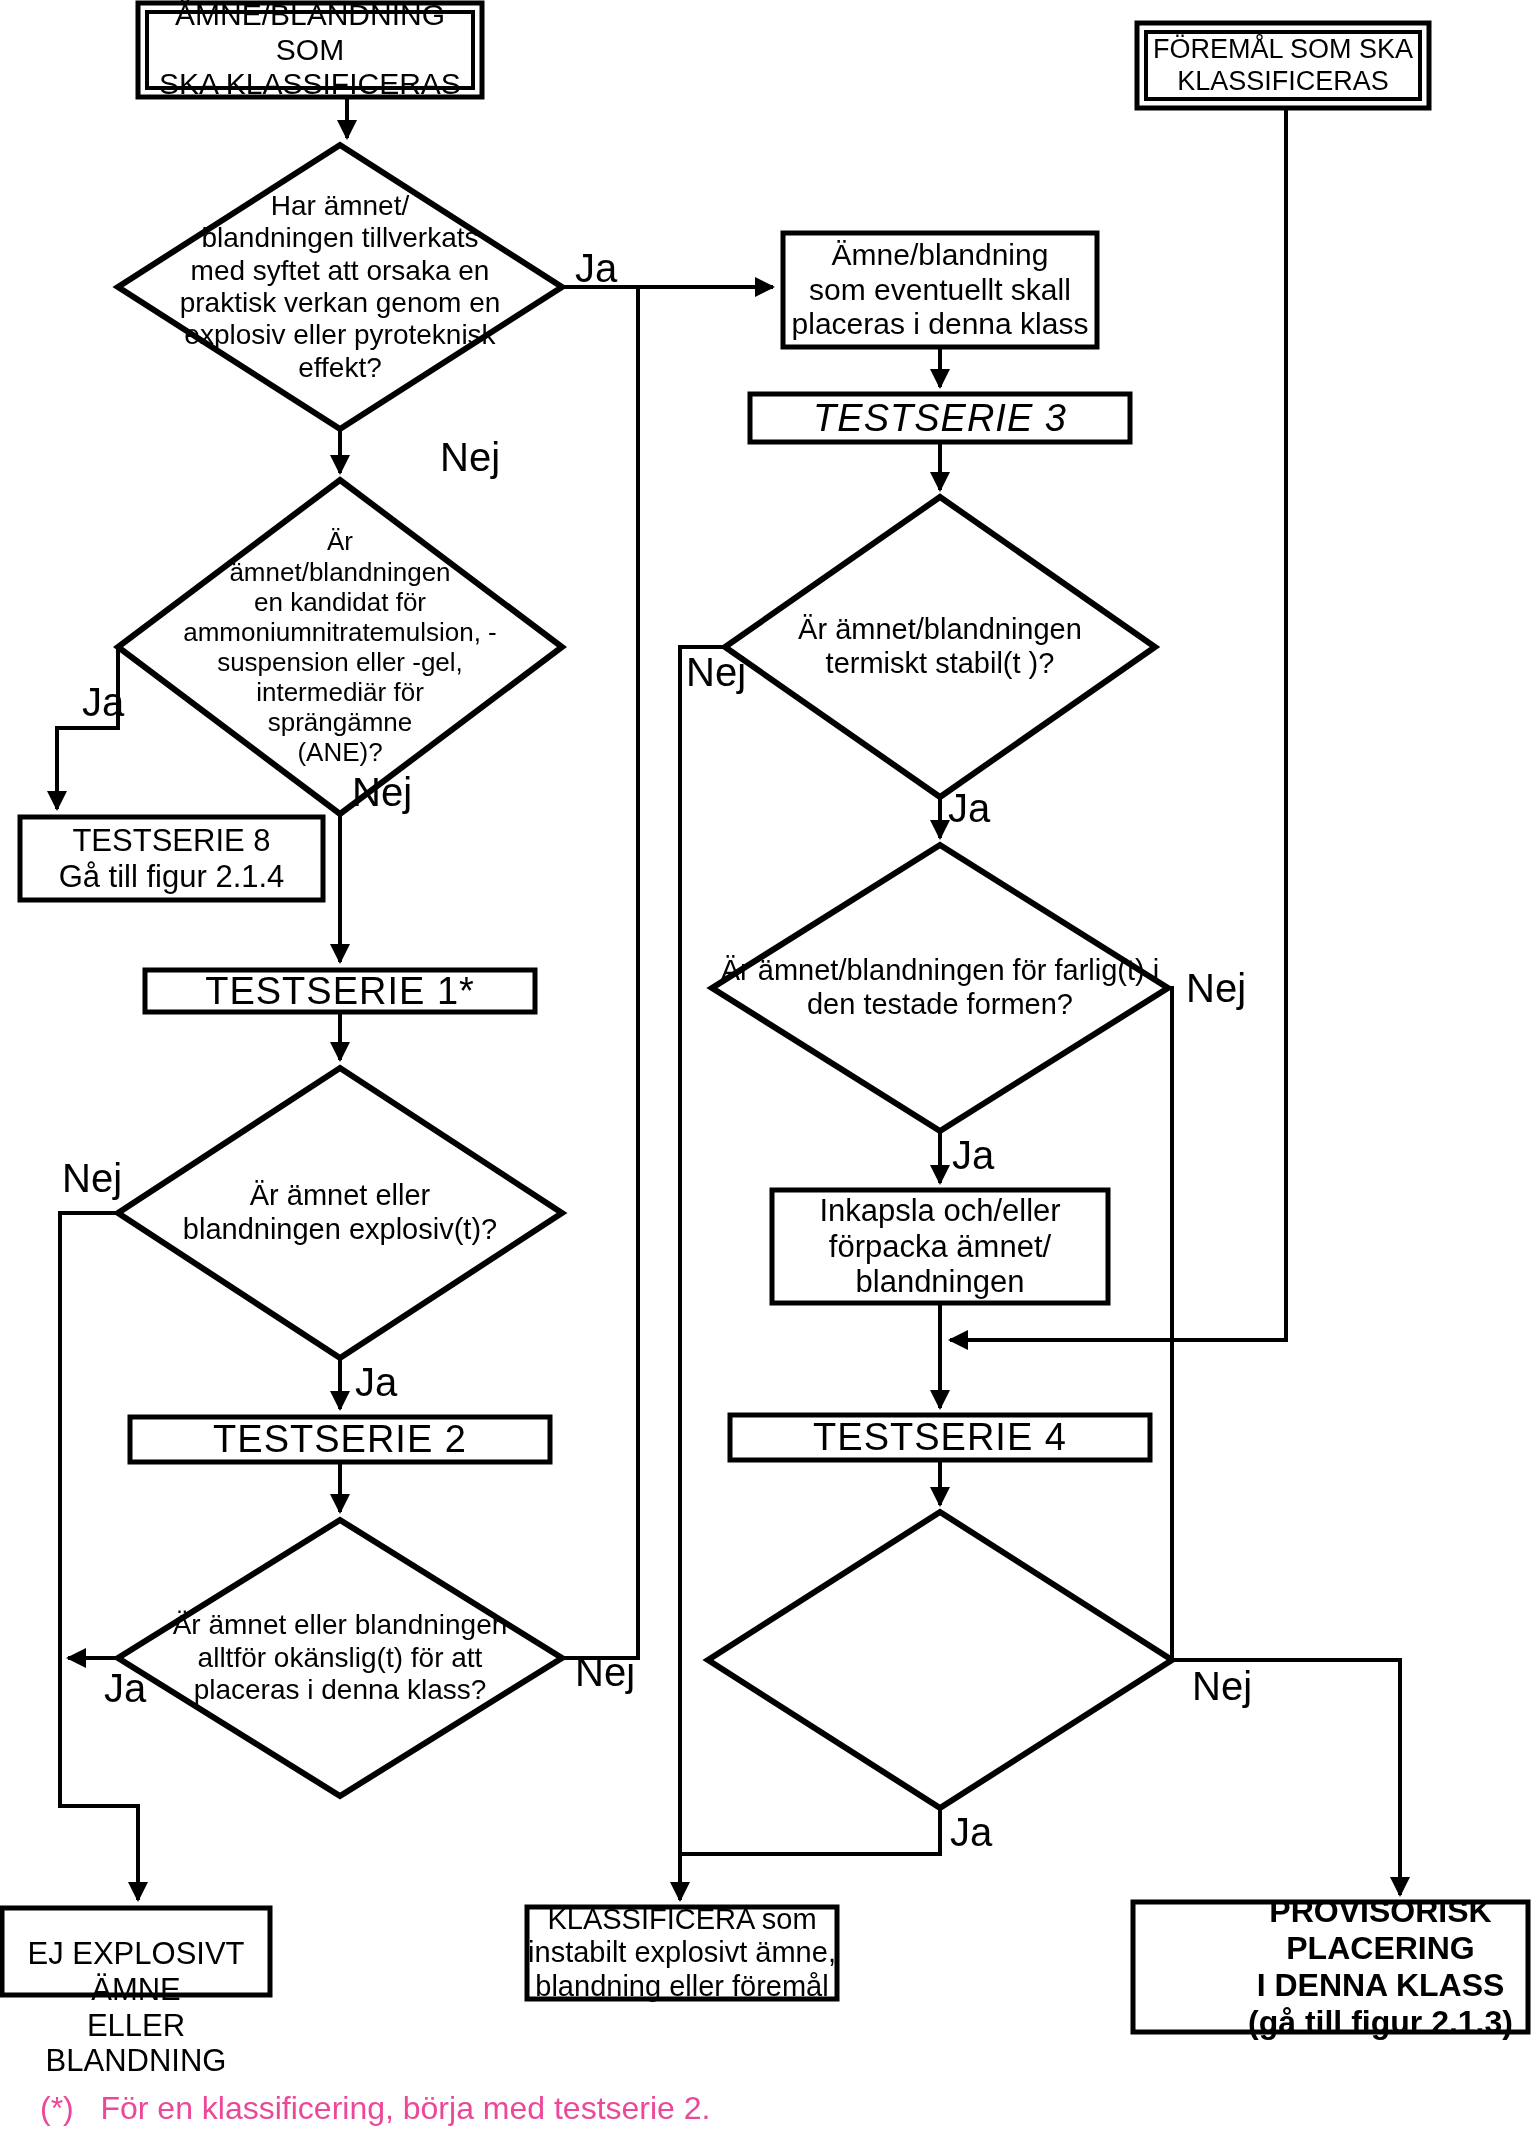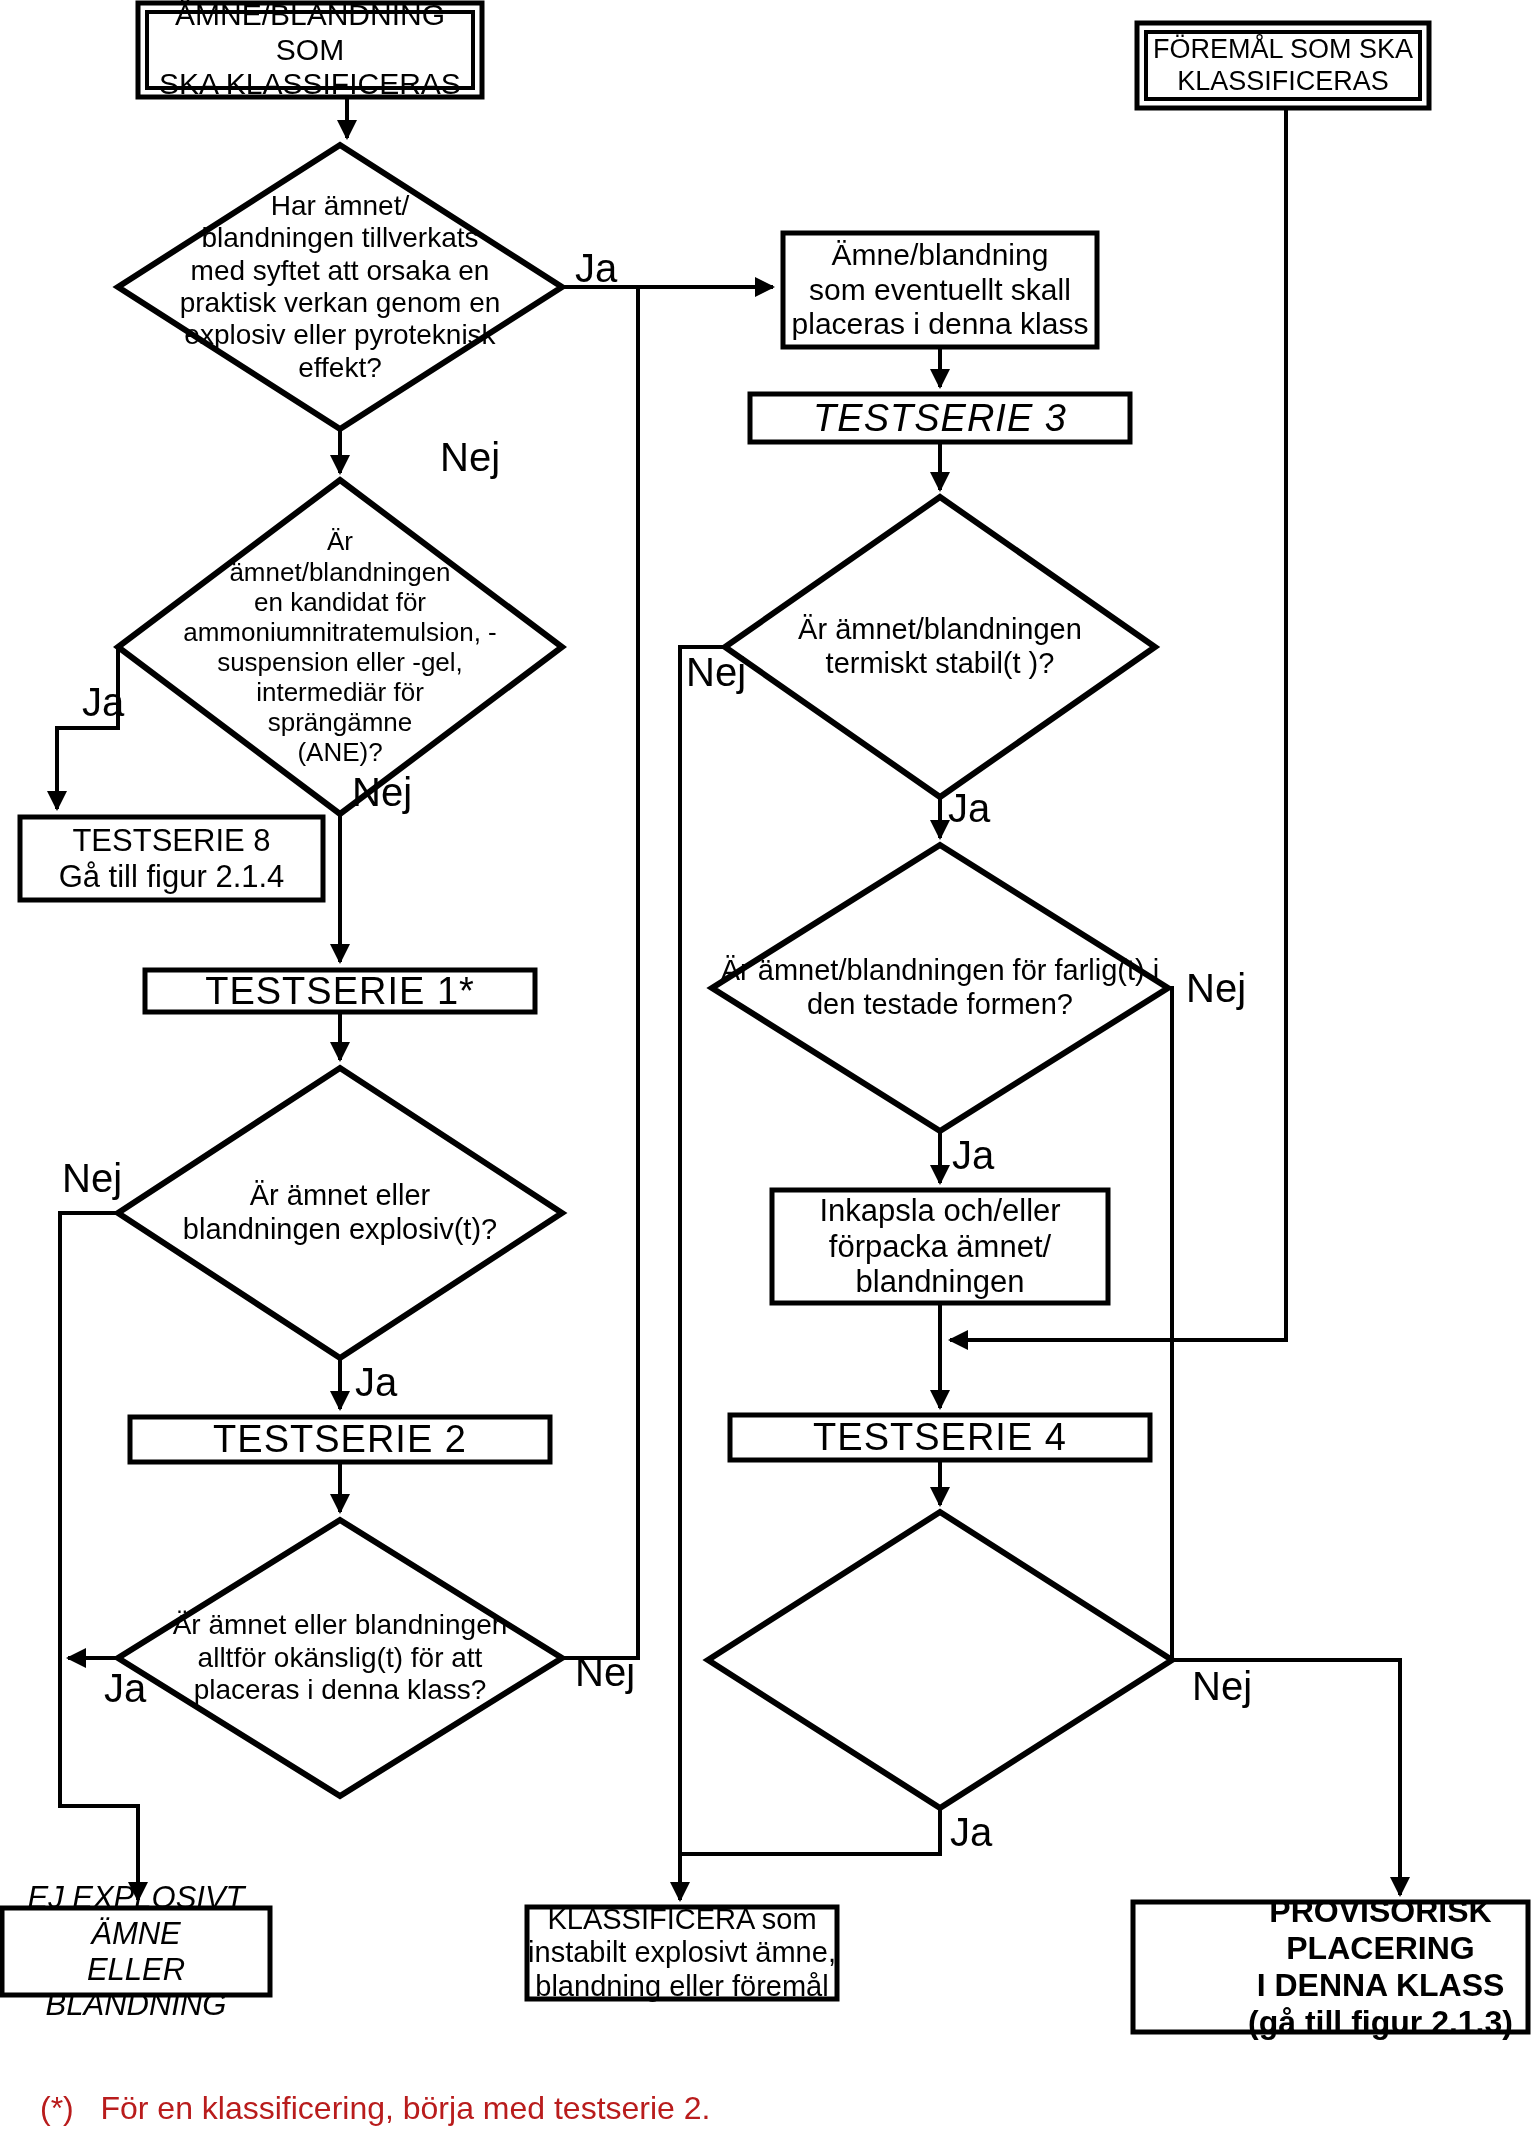--- a/index.html
+++ b/index.html
@@ -9,21 +9,21 @@
   }
   .canvas svg { position:absolute; left:0; top:0; }
   .txt {
     position:absolute; display:flex; align-items:center; justify-content:center;
     text-align:center; white-space:pre-line; line-height:1.16; color:#000;
   }
   .lbl {
     position:absolute; font-size:40px; line-height:1; color:#000; white-space:nowrap;
   }
   .footnote {
-    position:absolute; left:40px; top:2090px; font-size:32px; color:#b91c1c; white-space:pre;
+    position:absolute; left:40px; top:2090px; font-size:32px; color:#ec4899; white-space:pre;
   }
   .f26 { font-size:26px; }
   .f27 { font-size:27px; }
   .f28 { font-size:28px; }
   .f29 { font-size:29px; }
   .f30 { font-size:30px; }
   .f31 { font-size:31px; }
   .f32 { font-size:32px; }
   .f38 { font-size:38px; letter-spacing:1px; }
 </style>
@@ -124,21 +124,21 @@
   <div class="txt f29" style="left:700px; top:845px; width:480px; height:286px;">Är ämnet/blandningen för farlig(t) i
 den testade formen?</div>
   <div class="txt f31" style="left:772px; top:1190px;width:336px; height:113px;">Inkapsla och/eller
 förpacka ämnet/
 blandningen</div>
   <div class="txt f38" style="left:130px; top:1417px;width:420px; height:45px;">TESTSERIE 2</div>
   <div class="txt f38" style="left:730px; top:1415px;width:420px; height:45px;">TESTSERIE 4</div>
   <div class="txt f28" style="left:118px; top:1520px;width:444px; height:276px;">Är ämnet eller blandningen
 alltför okänslig(t) för att
 placeras i denna klass?</div>
-  <div class="txt f31" style="left:2px;   top:1908px;width:268px; height:87px;font-style:italic;">EJ EXPLOSIVT ÄMNE
+  <div class="txt f31" style="left:2px;   top:1964px;width:268px; height:87px;">EJ EXPLOSIVT ÄMNE
 ELLER BLANDNING</div>
   <div class="txt f29" style="left:527px; top:1907px;width:310px; height:92px;">KLASSIFICERA som
 instabilt explosivt ämne,
 blandning eller föremål</div>
   <div class="txt f32" style="left:1183px;top:1902px;width:395px; height:130px;font-weight:bold;">PROVISORISK PLACERING
 I DENNA KLASS
 (gå till figur 2.1.3)</div>
 
   <div class="lbl" style="left:575px;  top:248px;">Ja</div>
   <div class="lbl" style="left:440px;  top:437px;">Nej</div>

